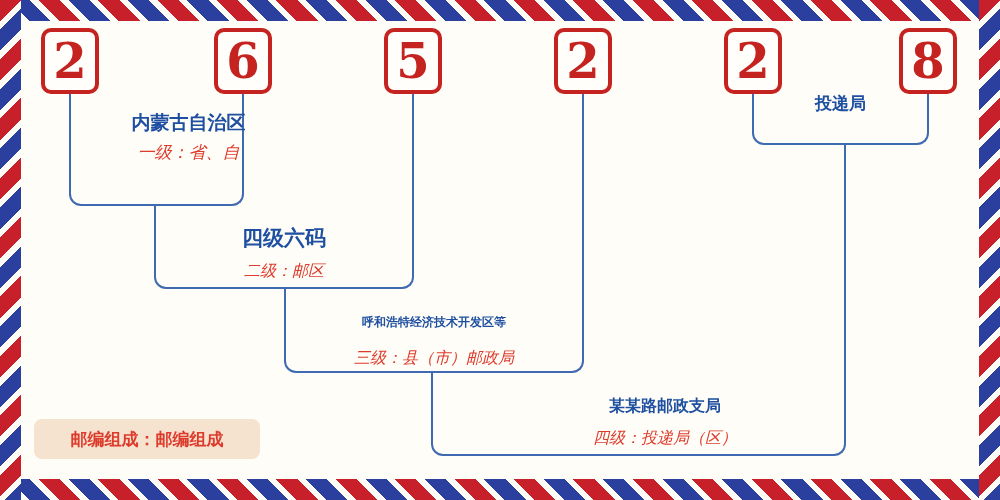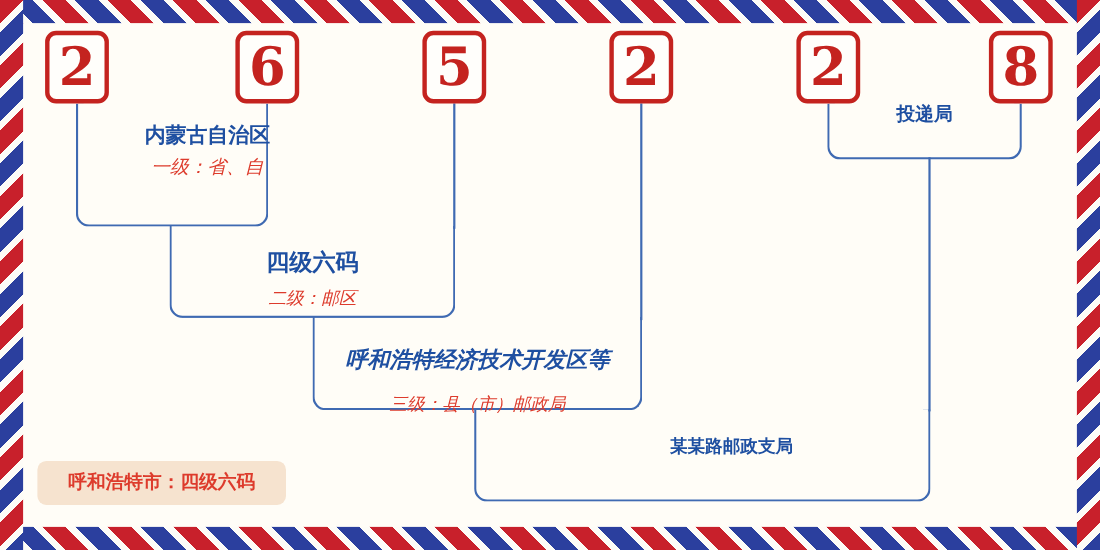--- a/index.html
+++ b/index.html
@@ -56,21 +56,21 @@
 
   #label1{left:69px;top:110px;width:175px;padding-left:32px;}
   #label1 .t{font-size:19px;}
   #label1 .r{font-size:17px;line-height:23px;margin-top:5px;}
 
   #label2{left:154px;top:224px;width:260px;}
   #label2 .t{font-size:21px;}
   #label2 .r{font-size:16px;margin-top:9px;}
 
   #label3{left:284px;top:314px;width:300px;}
-  #label3 .t{font-size:20px;font-style:italic;}
+  #label3 .t{font-size:12px;}
   #label3 .r{font-size:16px;margin-top:17px;}
 
   #label4{left:431px;top:396px;width:468px;}
   #label4 .t{font-size:16px;}
   #label4 .r{font-size:16px;margin-top:11px;}
 
   #label-delivery{left:752px;top:92px;width:177px;}
   #label-delivery .t{font-size:17px;}
 
   #footer-chip{
@@ -131,23 +131,24 @@
     <span class="r">二级：邮区</span>
   </div>
 
   <div class="lbl" id="label3">
     <span class="t">呼和浩特经济技术开发区等</span>
     <span class="r">三级：县（市）邮政局</span>
   </div>
 
   <div class="lbl" id="label4">
     <span class="t">某某路邮政支局</span>
+    <span class="r">四级：投递局（区）</span>
   </div>
 
   <div class="lbl" id="label-delivery">
     <span class="t">投递局</span>
   </div>
 
   <div id="footer-chip">
-    <span>呼和浩特市：四级六码</span>
+    <span>邮编组成：邮编组成</span>
   </div>
 
 </div>
 
 </body></html>

